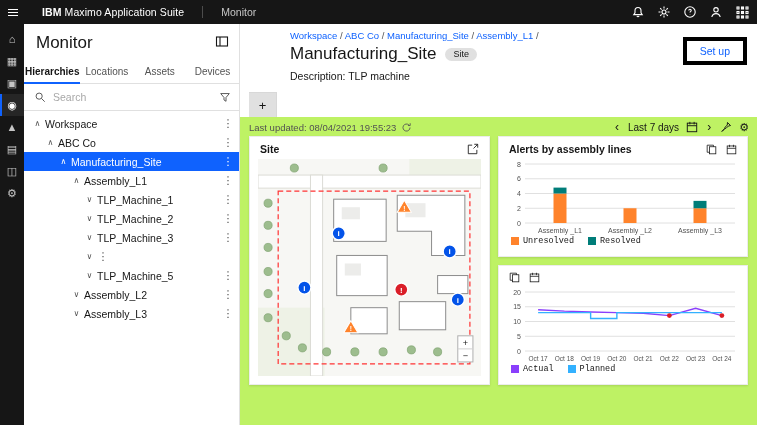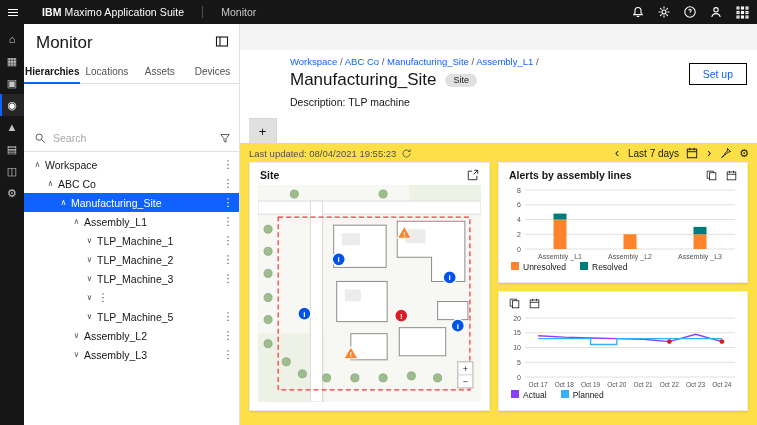--- a/index.html
+++ b/index.html
@@ -32,43 +32,43 @@
   .rail-item.active::before { content:""; position:absolute; left:0; top:0; bottom:0; width:2px; background:#0f62fe; }
 
   
   .panel { flex:0 0 216px; width:216px; background:#fff; border-right:1px solid #e0e0e0; display:flex; flex-direction:column; min-height:0; }
   .panel-head { display:flex; align-items:center; justify-content:space-between; padding:9px 10px 7px 12px; }
   .panel-title { font-size:17px; font-weight:400; }
   .panel-toggle svg { stroke:#161616; fill:none; stroke-width:1.1; }
   .panel-tabs { display:flex; border-bottom:1px solid #e0e0e0; }
   .ptab { flex:1; font-size:10px; padding:6px 1px 5px; color:#525252; border-bottom:2px solid transparent; margin-bottom:-1px; }
   .ptab.active { color:#161616; font-weight:700; border-bottom-color:#0f62fe; }
-  .search { display:flex; align-items:center; height:27px; border-bottom:1px solid #e0e0e0; padding:0 8px 0 10px; gap:7px; flex:0 0 27px;margin-top:41px; }
+  .search { display:flex; align-items:center; height:27px; border-bottom:1px solid #e0e0e0; padding:0 8px 0 10px; gap:7px; flex:0 0 27px; }
   .search svg { stroke:#525252; fill:none; stroke-width:1.1; flex:0 0 auto; }
   .search input { flex:1; border:0; outline:0; font-size:10.5px; color:#161616; min-width:0; background:transparent; }
   .search input::placeholder { color:#a8a8a8; }
   .tree { flex:1; overflow:hidden; padding-top:3px; }
   .trow { display:flex; align-items:center; height:19px; font-size:10.5px; color:#161616; padding-right:5px; cursor:pointer; }
   .trow .chev { flex:0 0 15px; text-align:center; color:#525252; font-size:8px; line-height:1; }
   .trow .tlabel { flex:1; white-space:nowrap; overflow:hidden; }
   .trow .kebab { flex:0 0 12px; text-align:center; color:#525252; font-size:11px; }
   .trow.sel { background:#0f62fe; color:#fff; }
   .trow.sel .chev, .trow.sel .kebab { color:#fff; }
 
   
-  .main { flex:1; display:flex; flex-direction:column; min-width:0; background:#fde047;margin-top:26px; }
+  .main { flex:1; display:flex; flex-direction:column; min-width:0; background:#bef264; }
   .page-head { background:#fff; padding:6px 10px 10px 50px; position:relative; }
   .breadcrumb { font-size:9.5px; }
   .crumb { color:#0f62fe; text-decoration:none; cursor:pointer; }
   .bsep { color:#525252; }
   .title-row { display:flex; align-items:center; gap:9px; margin-top:3px; }
   .page-title { font-size:17px; font-weight:400; }
   .tag { background:#e0e0e0; border-radius:10px; font-size:9px; padding:1px 8px 2px; color:#161616; }
   .desc { font-size:10.5px; margin-top:6px; }
-  .setup-btn { position:absolute; right:10px; top:13px; background:#fff; border:1px solid #000000; color:#0f62fe; font-size:10.5px; padding:4px 13px; }
+  .setup-btn { position:absolute; right:10px; top:13px; background:#fff; border:4px solid #000000; color:#0f62fe; font-size:10.5px; padding:4px 13px; }
 
   .tabstrip { background:#fff; display:flex; align-items:flex-end; padding-left:9px; height:25px; flex:0 0 25px; }
   .tab { height:25px; width:90px; background:#fff; border:1px solid #e0e0e0; border-bottom:none; border-top:2px solid #0f62fe; font-size:10.5px; font-weight:700; display:flex; align-items:center; padding-left:10px; box-shadow:0 -1px 2px rgba(0,0,0,.04); }
   .tab-add { height:25px; width:28px; background:#e0e0e0; border:1px solid #d8d8d8; border-bottom:none; border-left:none; font-size:13px; color:#161616; display:flex; align-items:center; justify-content:center; }
 
   .toolbar { display:flex; align-items:center; justify-content:space-between; padding:4px 8px 3px 9px; flex:0 0 19px; }
   .tb-updated { display:flex; align-items:center; gap:5px; font-size:9.5px; color:#525252; }
   .tb-updated svg { stroke:#525252; fill:none; stroke-width:1.1; }
   .range-ctrl { display:flex; align-items:center; gap:7px; color:#161616; }
   .range-ctrl .chv { font-size:12px; line-height:1; color:#161616; padding:0 2px; }
@@ -84,21 +84,21 @@
   .card-title { font-size:10.5px; font-weight:700; }
   .card-icons { display:flex; gap:9px; align-items:center; }
   .card-icons svg { stroke:#161616; fill:none; stroke-width:1; display:block; }
   .card.site { height:249px; display:flex; flex-direction:column; }
   .map { flex:1; margin:0 8px 8px; position:relative; background:#f6f6f3; overflow:hidden; }
   .map svg { width:100%; height:100%; display:block; }
   .card.alerts { height:121px; }
   .card.production { height:120px; }
   .chart-wrap { height:76px; margin:0 6px; }
   .legend { display:flex; gap:14px; padding:1px 12px 4px; align-items:center; }
-  .lg-item { display:flex; align-items:flex-start; gap:4px; font-size:8.5px; color:#161616; }
+  .lg-item { display:flex; align-items:center; gap:4px; font-size:8.5px; color:#161616;font-family:Liberation Mono, monospace; }
   .lg-item .sw { width:8px; height:8px; display:inline-block; }
 </style>
 </head>
 <body>
 
 <div class="app">
 
   <header class="topbar">
     <div class="tb-left">
       <button class="hamburger">

